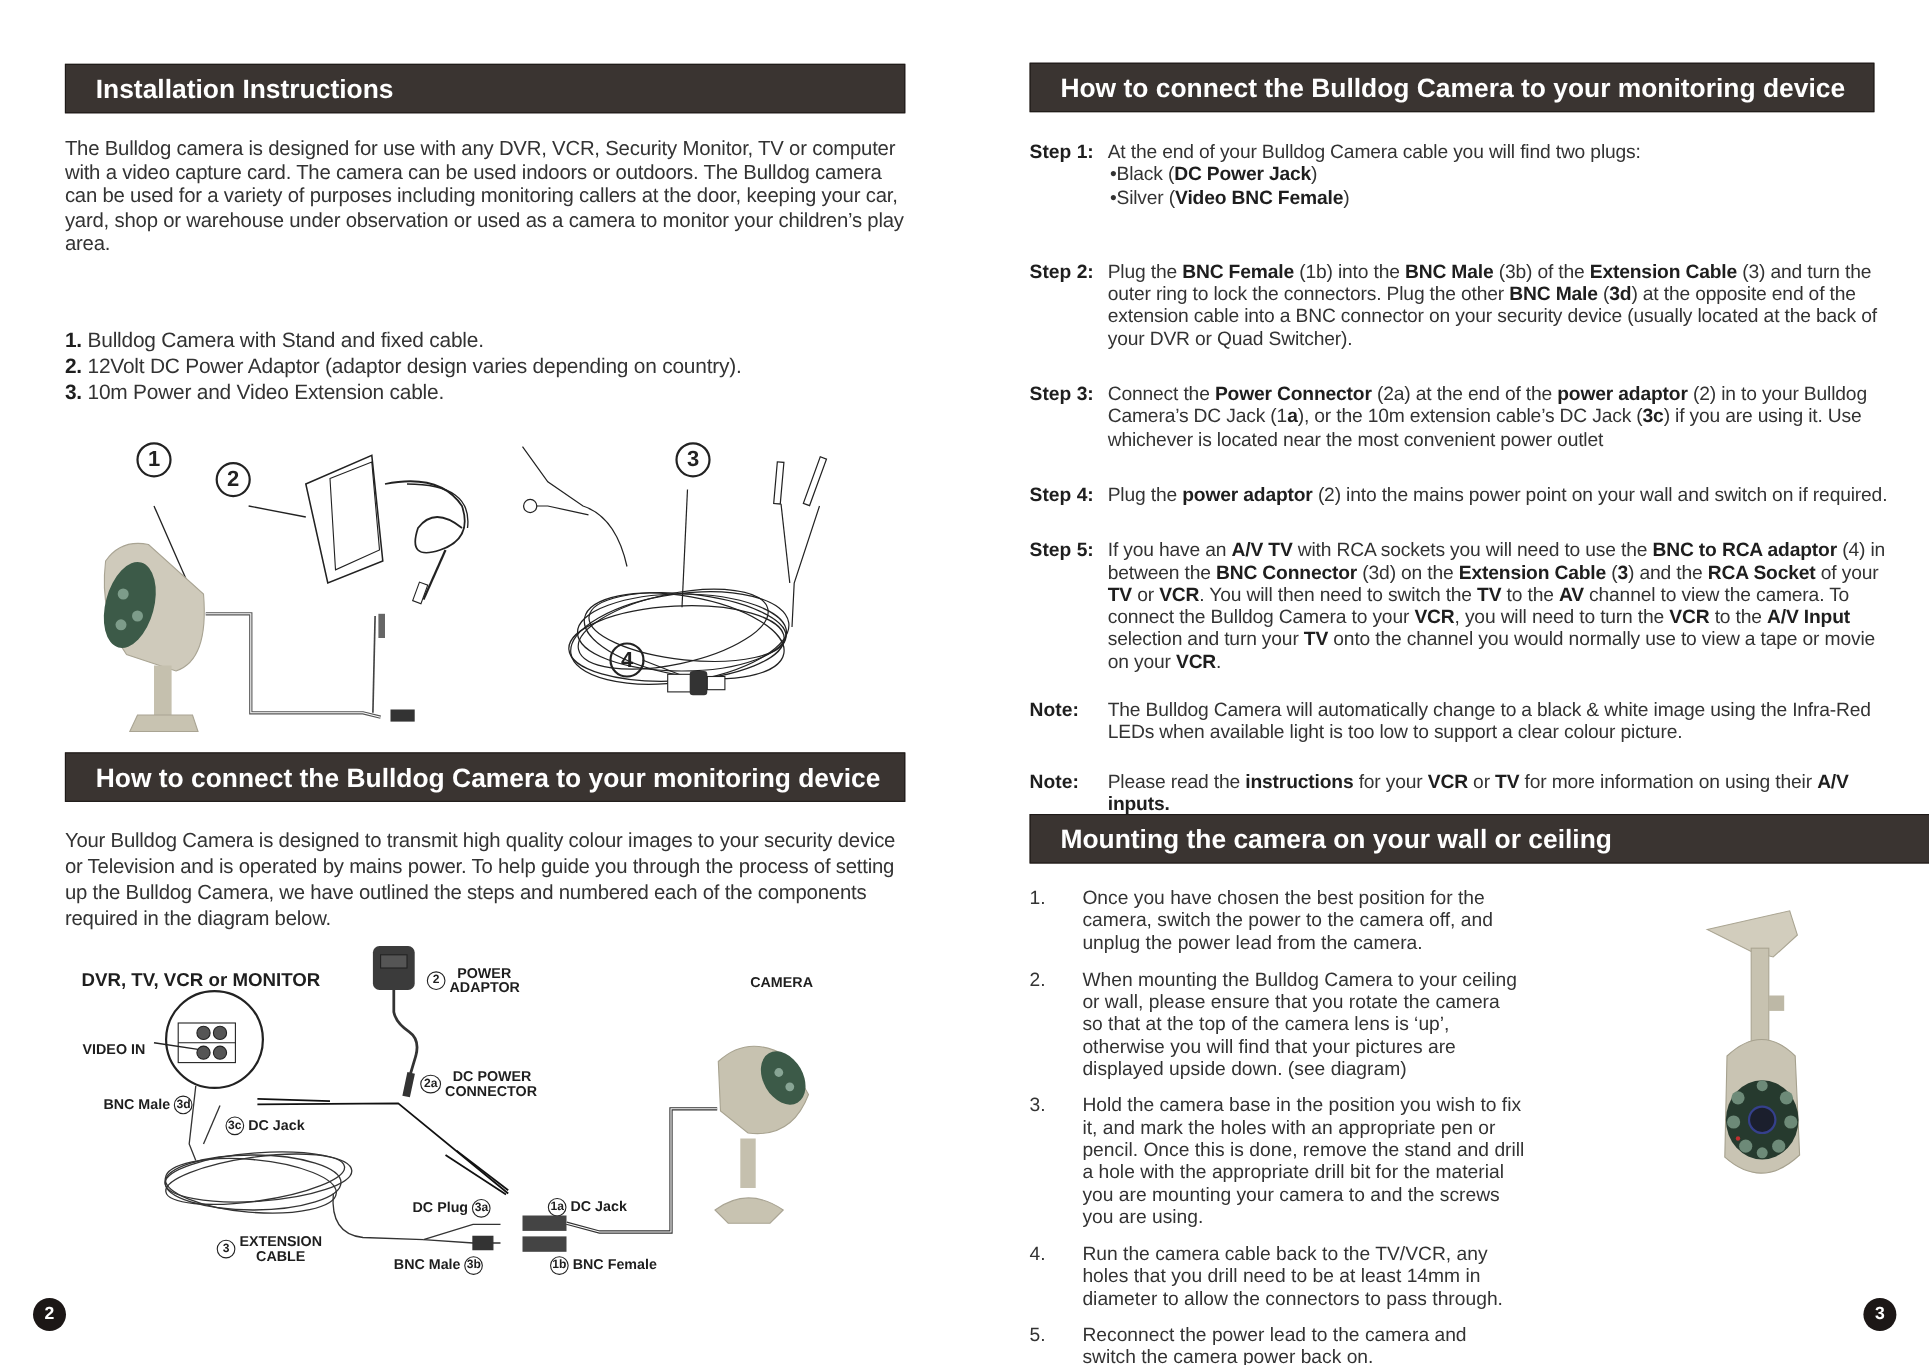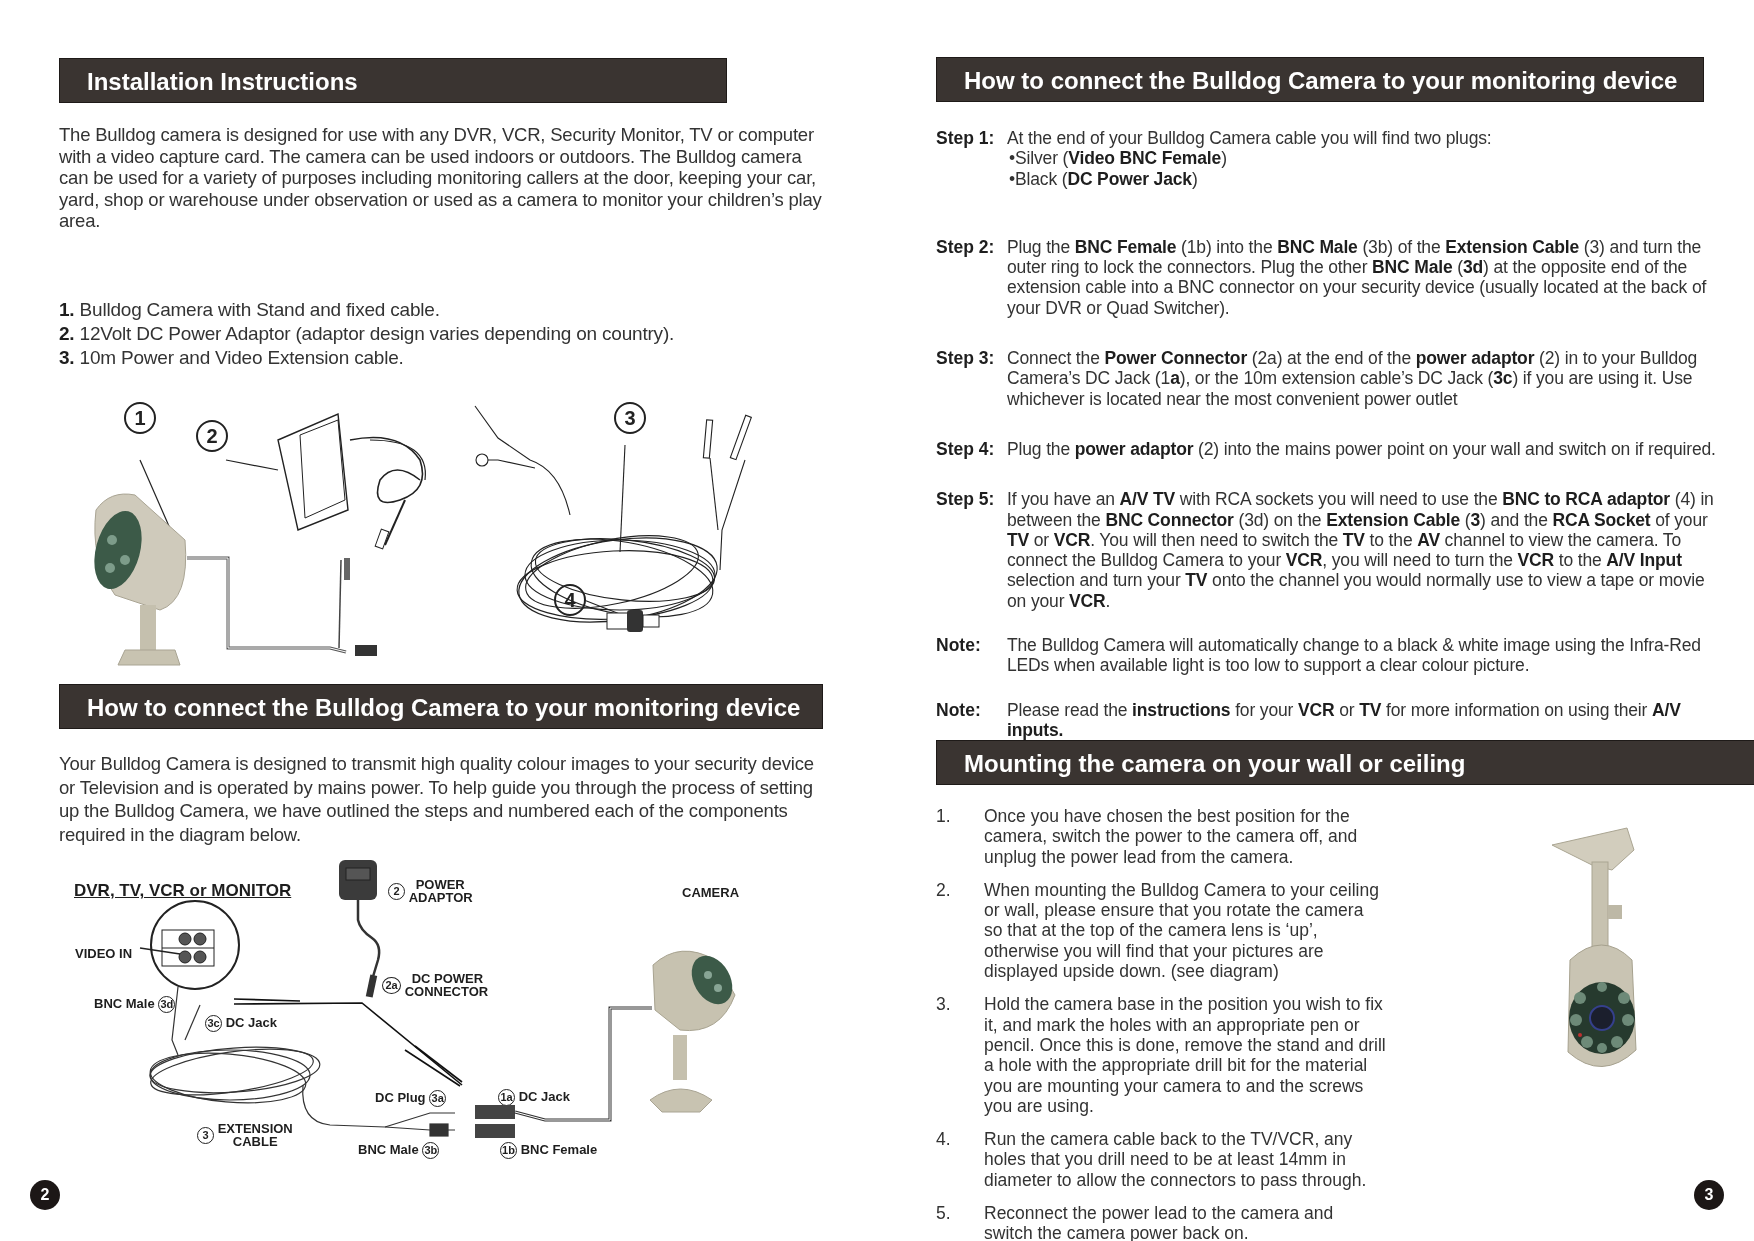--- a/index.html
+++ b/index.html
@@ -29,21 +29,21 @@
           text-align:center; font-size:11px; font-weight:bold; vertical-align:middle; }
   .callout { position:absolute; width:28px; height:28px; border:2px solid #222; border-radius:50%; background:#fff;
              text-align:center; line-height:28px; font-weight:bold; font-size:20px; color:#222; }
   svg { position:absolute; overflow:visible; }
 </style>
 </head>
 <body>
 
 <div class="page page-left">
 
-  <div class="hbar" style="left:59px; top:58px; width:668px;">
+  <div class="hbar" style="left:59px; top:58px; width:764px;">
     <span>Installation Instructions</span>
   </div>
   <div class="body-text" style="left:59px; top:124px; width:770px;">The Bulldog camera is designed for use with any DVR, VCR, Security Monitor, TV or computer with a video capture card. The camera can be used indoors or outdoors. The Bulldog camera can be used for a variety of purposes including monitoring callers at the door, keeping your car, yard, shop or warehouse under observation or used as a camera to monitor your children’s play area.</div>
 
 
   <div class="body-text" style="left:59px; top:298px; width:770px;">
     <div class="list-line"><span class="b">1.</span> <span>Bulldog Camera with Stand and fixed cable.</span></div>
     <div class="list-line"><span class="b">2.</span> <span>12Volt DC Power Adaptor (adaptor design varies depending on country).</span></div>
     <div class="list-line"><span class="b">3.</span> <span>10m Power and Video Extension cable.</span></div>
   </div>
@@ -105,21 +105,21 @@
       <rect x="643" y="215" width="16" height="12" fill="#fff" stroke="#222"></rect>
     </g>
   </svg>
 
   <div class="hbar" style="left:59px; top:684px; width:764px;">
     <span>How to connect the Bulldog Camera to your monitoring device</span>
   </div>
   <div class="body-text" style="left:59px; top:752px; width:770px; line-height:23.5px;">Your Bulldog Camera is designed to transmit high quality colour images to your security device or Television and is operated by mains power. To help guide you through the process of setting up the Bulldog Camera, we have outlined the steps and numbered each of the components required in the diagram below.</div>
 
   <div>
-    <div class="diag-label" style="left:74px; top:882px; font-size:17px; line-height:17px;text-decoration:underline;">DVR, TV, VCR or MONITOR</div>
+    <div class="diag-label" style="left:74px; top:882px; font-size:17px; line-height:17px;">DVR, TV, VCR or MONITOR</div>
     <div class="diag-label" style="left:75px; top:947px;">VIDEO IN</div>
 
     <div class="diag-label" style="left:388px; top:878px;">
       <span class="circ">2</span>
       <span style="display:inline-block; vertical-align:middle; line-height:13px;">
         <span style="display:block; padding-left:7px;">POWER</span>
         <span style="display:block;">ADAPTOR</span>
       </span>
     </div>
 
@@ -225,21 +225,21 @@
 
 <div class="page page-right">
 
   <div class="hbar" style="left:59px; top:57px; width:768px;">
     <span>How to connect the Bulldog Camera to your monitoring device</span>
   </div>
 
   <div class="steps" style="top:128px;" id="steps">
       <div class="step" style="margin-bottom: 48px;">
         <span class="lbl">Step 1:</span>
-        <span class="txt"><span>At the end of your Bulldog Camera cable you will find two plugs:</span><span class="bullet"><span>•Silver (</span><span class="b">Video BNC Female</span><span>)</span></span><span class="bullet"><span>•Black (</span><span class="b">DC Power Jack</span><span>)</span></span></span>
+        <span class="txt"><span>At the end of your Bulldog Camera cable you will find two plugs:</span><span class="bullet"><span>•Black (</span><span class="b">DC Power Jack</span><span>)</span></span><span class="bullet"><span>•Silver (</span><span class="b">Video BNC Female</span><span>)</span></span></span>
       </div>
       <div class="step" style="margin-bottom: 30px;">
         <span class="lbl">Step 2:</span>
         <span class="txt"><span>Plug the </span><span class="b">BNC Female</span><span> (1b) into the  </span><span class="b">BNC Male</span><span> (3b) of the </span><span class="b">Extension Cable</span><span> (3) and turn the outer ring to lock the connectors. Plug the other </span><span class="b">BNC Male</span><span> (</span><span class="b">3d</span><span>) at the opposite end of the extension cable into a BNC connector on your security device (usually located at the back of your DVR or Quad Switcher).</span></span>
       </div>
       <div class="step" style="margin-bottom: 30px;">
         <span class="lbl">Step 3:</span>
         <span class="txt"><span>Connect the </span><span class="b">Power Connector</span><span> (2a) at the end of the </span><span class="b">power adaptor</span><span> (2) in to your Bulldog Camera’s DC Jack (1</span><span class="b">a</span><span>), or the 10m extension cable’s DC Jack (</span><span class="b">3c</span><span>) if you are using it. Use whichever is located near the most convenient power outlet</span></span>
       </div>
       <div class="step" style="margin-bottom: 30px;">

